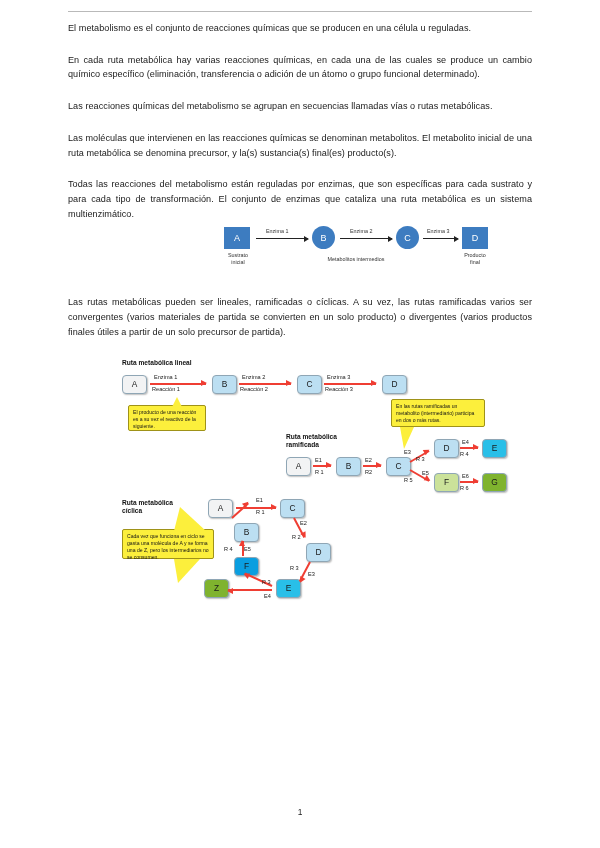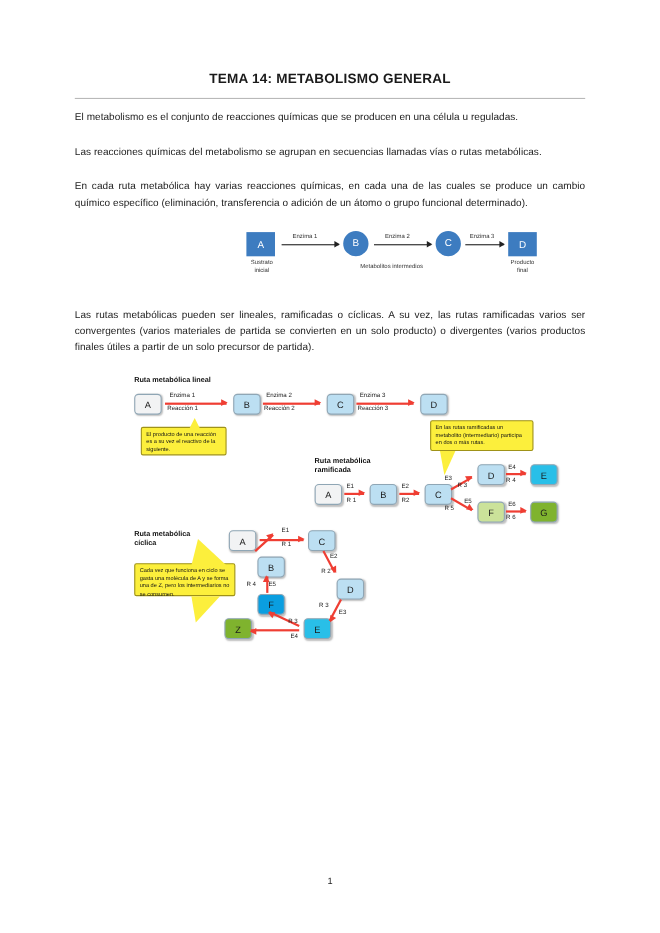--- a/index.html
+++ b/index.html
@@ -172,27 +172,28 @@
     text-align: center;
     font-size: 8.4px;
     color: #222;
   }
 </style>
 </head>
 <body>
 
 <div class="page">
 
-  <div class="doc-title">TEMA 14: METABOLISMO GENERAL</div>
   <hr class="title-rule">
 
 
   <p class="body">El metabolismo es el conjunto de reacciones químicas que se producen en una célula u reguladas.</p>
+  <p class="body">En cada ruta metabólica hay varias reacciones químicas, en cada una de las cuales se produce un cambio químico específico (eliminación, transferencia o adición de un átomo o grupo funcional determinado).</p>
   <p class="body">Las reacciones químicas del metabolismo se agrupan en secuencias llamadas vías o rutas metabólicas.</p>
-  <p class="body">En cada ruta metabólica hay varias reacciones químicas, en cada una de las cuales se produce un cambio químico específico (eliminación, transferencia o adición de un átomo o grupo funcional determinado).</p>
+  <p class="body">Las moléculas que intervienen en las reacciones químicas se denominan metabolitos. El metabolito inicial de una ruta metabólica se denomina precursor, y la(s) sustancia(s) final(es) producto(s).</p>
+  <p class="body tight">Todas las reacciones del metabolismo están reguladas por enzimas, que son específicas para cada sustrato y para cada tipo de transformación. El conjunto de enzimas que cataliza una ruta metabólica es un sistema multienzimático.</p>
 
   <div class="fig-chain">
     <div class="chain-node sq" style="left:0px;  top:2px;">A</div>
     <div class="chain-node ci" style="left:88px; top:1px;">B</div>
     <div class="chain-node ci" style="left:172px;top:1px;">C</div>
     <div class="chain-node sq" style="left:238px;top:2px;">D</div>
 
     <div class="chain-arrow" style="left:32px;  top:13px; width:52px;"></div>
     <div class="chain-arrow" style="left:116px; top:13px; width:52px;"></div>
     <div class="chain-arrow" style="left:199px; top:13px; width:35px;"></div>

